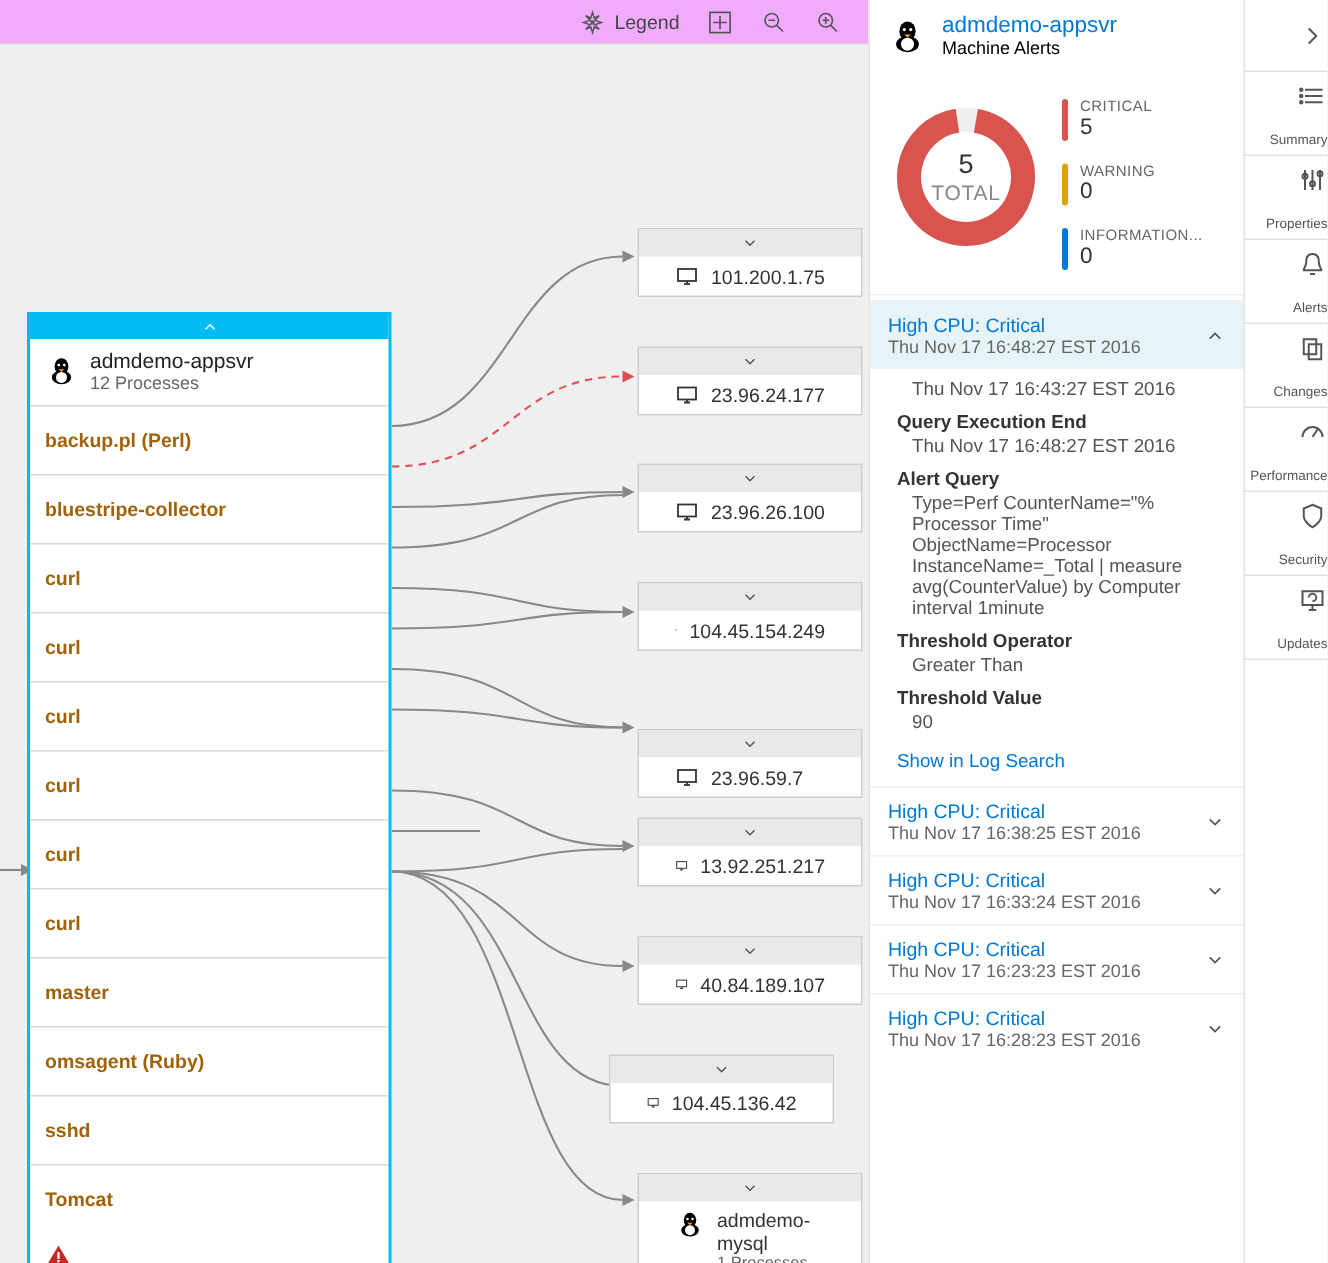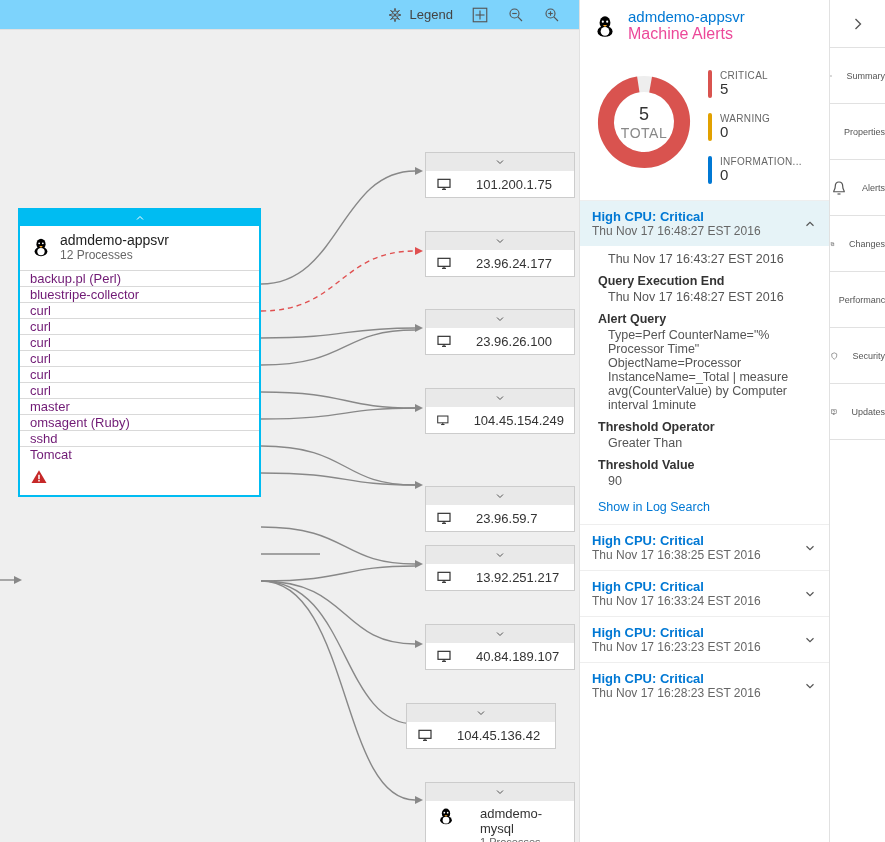--- a/index.html
+++ b/index.html
@@ -1,88 +1,88 @@
 <!DOCTYPE html>
 <html><head>
 <meta charset="utf-8">
 <style>
   * { box-sizing: border-box; margin: 0; padding: 0; font-family: "Segoe UI", Arial, sans-serif; }
   html, body { width: 885px; height: 842px; overflow: hidden; }
   body { background: #f8f8f8; position: relative; font-size: 13px; color: #333; }
 
   
-  .top-toolbar { position: absolute; left: 0; top: 0; right: 306px; height: 30px; background: #7dd3fc; border-bottom: 1px solid #e1e1e1; display: flex; justify-content: flex-end; align-items: center; gap: 18px; padding-right: 18px; }
+  .top-toolbar { position: absolute; left: 0; top: 0; right: 306px; height: 30px; background: #f0abfc; border-bottom: 1px solid #e1e1e1; display: flex; justify-content: flex-end; align-items: center; gap: 18px; padding-right: 18px; }
   .tool-btn { display: flex; align-items: center; gap: 6px; cursor: pointer; color: #444; fill: #444; }
   .tool-btn svg { width: 18px; height: 18px; }
 
   
   .canvas { position: absolute; left: 0; top: 30px; right: 306px; bottom: 0; background: #efefef; overflow: hidden; }
   .edges { position: absolute; left: 0; top: 0; width: 100%; height: 100%; pointer-events: none; }
   .edges path { fill: none; stroke: #888; stroke-width: 1.4; }
   .edges path.dashed { stroke: #e05050; stroke-dasharray: 5 4; }
   .edges .arrow { fill: #888; }
 
   
   .machine { position: absolute; left: 18px; top: 178px; width: 243px; background: #fff; border: 2px solid #00bcf2; }
   .machine .caret-bar { height: 16px; background: #00bcf2; display: flex; align-items: center; justify-content: center; cursor: pointer; }
   .machine .caret-bar svg { width: 12px; height: 12px; fill: #fff; }
   .machine .head { display: flex; align-items: center; gap: 8px; padding: 6px 10px 8px; }
   .machine .head .penguin { width: 22px; height: 22px; }
   .machine .head .title { font-size: 14px; font-weight: 400; color: #222; }
   .machine .head .sub { font-size: 12px; color: #666; }
   .machine ul { list-style: none; }
-  .machine li { border-top: 1px solid #d9d9d9; padding: 0 10px; font-size: 13px; color: #701a75; cursor: default; position: relative; }
+  .machine li { border-top: 1px solid #d9d9d9; padding: 15px 10px; font-size: 13px; color: #a16207; cursor: default; position: relative; font-weight: bold; }
   .machine .alert-row { padding: 6px 10px 6px; }
   .alert-triangle { width: 18px; height: 18px; }
 
   
   .node { position: absolute; width: 150px; background: #fff; border: 1px solid #ccc; }
   .node .chev { height: 18px; background: #e9e9e9; display: flex; align-items: center; justify-content: center; cursor: pointer; }
   .node .chev svg { width: 12px; height: 12px; fill: #555; }
-  .node .row { display: flex; align-items: center; gap: 24px; padding: 5px 10px; }
+  .node .row { display: flex; align-items: center; gap: 8px; padding: 5px 24px; }
   .node .row svg { width: 16px; height: 16px; fill: #333; }
   .node.mysql .row { align-items: flex-start; }
   .node.mysql .penguin { width: 20px; height: 20px; flex-shrink: 0; }
   .node.mysql .sub { font-size: 11px; color: #666; }
 
   
   .detail-pane { position: absolute; right: 56px; top: 0; width: 250px; height: 100%; background: #fff; border-left: 1px solid #e1e1e1; overflow: hidden; }
   .detail-head { display: flex; align-items: center; gap: 10px; padding: 8px 12px 6px; }
   .detail-head .penguin { width: 26px; height: 26px; }
   .detail-head .title { font-size: 15px; color: #0078d4; }
-  .detail-head .sub { font-size: 16px; color: #ec4899; }
+  .detail-head .sub { font-size: 12px; color: #000000; }
 
   .donut-block { display: flex; align-items: center; gap: 14px; padding: 6px 14px 12px; border-bottom: 1px solid #eee; }
   .donut-wrap { position: relative; width: 100px; height: 100px; }
   .donut-wrap .label { position: absolute; top: 50%; left: 50%; transform: translate(-50%, -50%); text-align: center; }
   .donut-wrap .label .n { font-size: 18px; color: #333; }
   .donut-wrap .label .t { font-size: 14px; color: #888; letter-spacing: 0.5px; }
   .sev-list { flex: 1; }
   .sev-row { display: flex; align-items: flex-start; gap: 8px; margin-bottom: 4px; margin-top: 15px; }
   .sev-bar { width: 4px; height: 28px; border-radius: 2px; }
   .sev-row .lbl { font-size: 10px; color: #666; letter-spacing: 0.3px; }
   .sev-row .val { font-size: 15px; color: #333; line-height: 1; }
 
   .alerts-list { position: absolute; left: 0; right: 0; top: 200px; bottom: 0; overflow: hidden; }
   .accordion { border-top: 1px solid #eee; }
   .acc-head { display: flex; justify-content: space-between; align-items: center; padding: 8px 12px; cursor: pointer; }
   .acc-head.expanded { background: #e6f3f7; }
-  .acc-head .t1 { font-size: 13px; color: #0078d4; font-weight: bold; }
+  .acc-head .t1 { font-size: 13px; color: #0078d4; }
   .acc-head.expanded .t1 { color: #0078d4; }
   .acc-head .t2 { font-size: 12px; color: #666; }
   .acc-head .chv { width: 14px; height: 14px; fill: #555; }
   .acc-body { padding: 6px 14px 10px 18px; font-size: 12.5px; color: #333; }
   .acc-body .field { margin-bottom: 8px; }
   .acc-body .field .fl { font-weight: 600; color: #333; margin-bottom: 2px; }
   .acc-body .field .fv { color: #555; padding-left: 10px; }
   .acc-body a.link { color: #0078d4; cursor: pointer; display: inline-block; margin-top: 4px; }
 
   
   .rail { position: absolute; right: 0; top: 0; width: 56px; height: 100%; background: #fff; border-left: 1px solid #e1e1e1; }
-  .rail .cell { height: 56px; border-bottom: 1px solid #e1e1e1; display: flex; flex-direction: row; align-items: center; justify-content: center; gap: 14px; cursor: pointer; }
+  .rail .cell { height: 56px; border-bottom: 1px solid #e1e1e1; display: flex; flex-direction: column; align-items: flex-end; justify-content: center; gap: 14px; cursor: pointer; }
   .rail .cell.top { height: 48px; }
   .rail .cell svg { width: 20px; height: 20px; fill: none; stroke: #555; stroke-width: 1.6; }
   .rail .cell .lbl { font-size: 9px; color: #555; }
 </style>
 </head>
 <body>
 
 <div class="top-toolbar">
   <div class="tool-btn">
     <svg viewBox="0 0 24 24">

